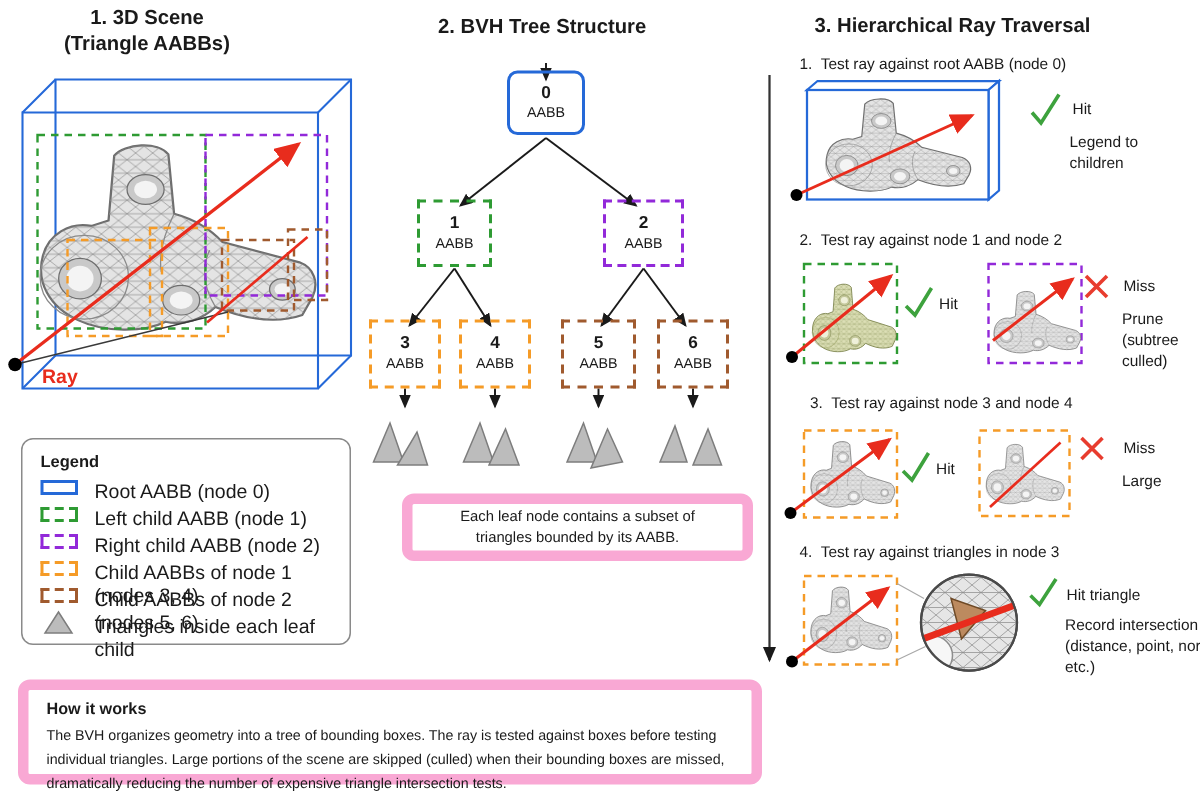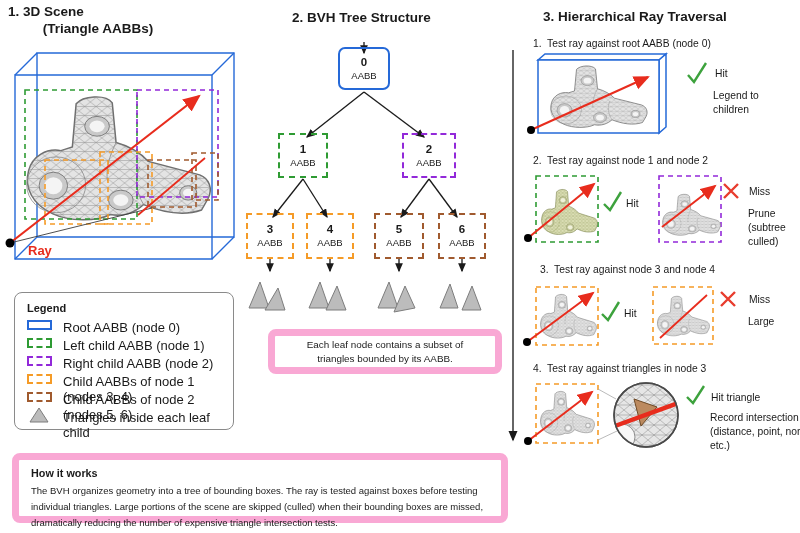--- a/index.html
+++ b/index.html
@@ -197,21 +197,21 @@
           <circle cx="622" cy="437" r="13" fill="#f7f7f7" stroke="#8d8d8d"></circle>
           <polygon points="634,399 657,407 641,426" fill="#bc8a5f" stroke="#6f4a26" stroke-width="1"></polygon>
           <path d="M615,426 L678,403" style="stroke:var(--c-ray)" stroke-width="4.5" stroke-linecap="round"></path>
         </g>
         <circle cx="646" cy="415" r="32" fill="none" stroke="#4a4a4a" stroke-width="1.5"></circle>
       </g>
       <polyline points="687,397 693,403 704,386" fill="none" style="stroke:var(--c-check)" stroke-width="2.4"></polyline>
     </g>
   </svg>
 
-  <div class="abs ptitle" style="left:8px;top:4px;width:180px;text-align:left;">1. 3D Scene</div>
+  <div class="abs ptitle" style="left:8px;top:4px;width:180px;text-align:center;">1. 3D Scene</div>
   <div class="abs ptitle" style="left:8px;top:21px;width:180px;text-align:center;">(Triangle AABBs)</div>
   <div class="abs ray-label" style="left:28px;top:243px;">Ray</div>
 
   <div id="legend" class="abs" style="left:14px;top:292px;width:218px;height:136px;">
     <div class="abs lg-title" style="left:12px;top:9px;">Legend</div>
     <div class="lg-sw" style="left:12px;top:27px;border:2px solid var(--c-root);"></div>
     <div class="abs lg-label" style="left:48px;top:27px;">Root AABB (node 0)</div>
     <div class="lg-sw" style="left:12px;top:45px;border:2px dashed var(--c-left);"></div>
     <div class="abs lg-label" style="left:48px;top:45px;">Left child AABB (node 1)</div>
     <div class="lg-sw" style="left:12px;top:63px;border:2px dashed var(--c-right);"></div>

